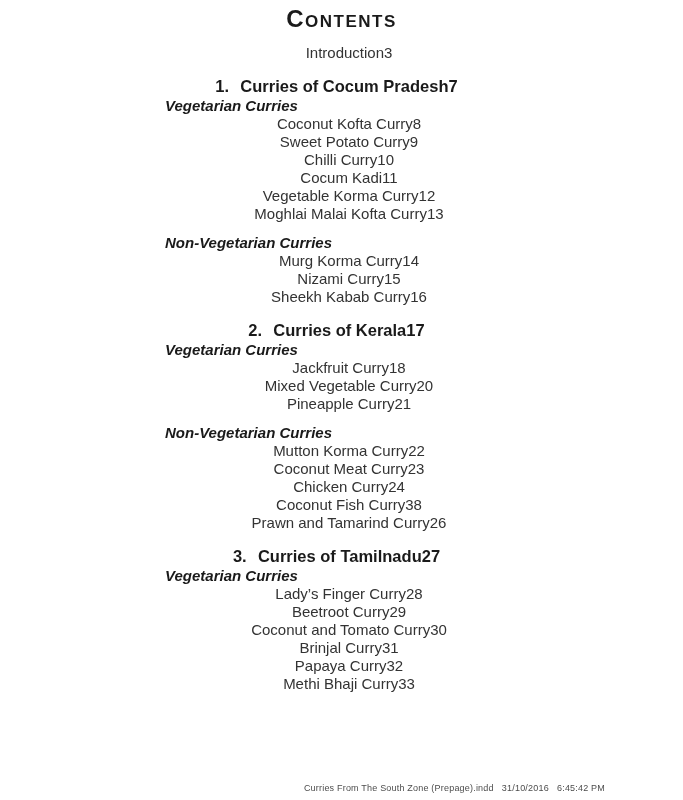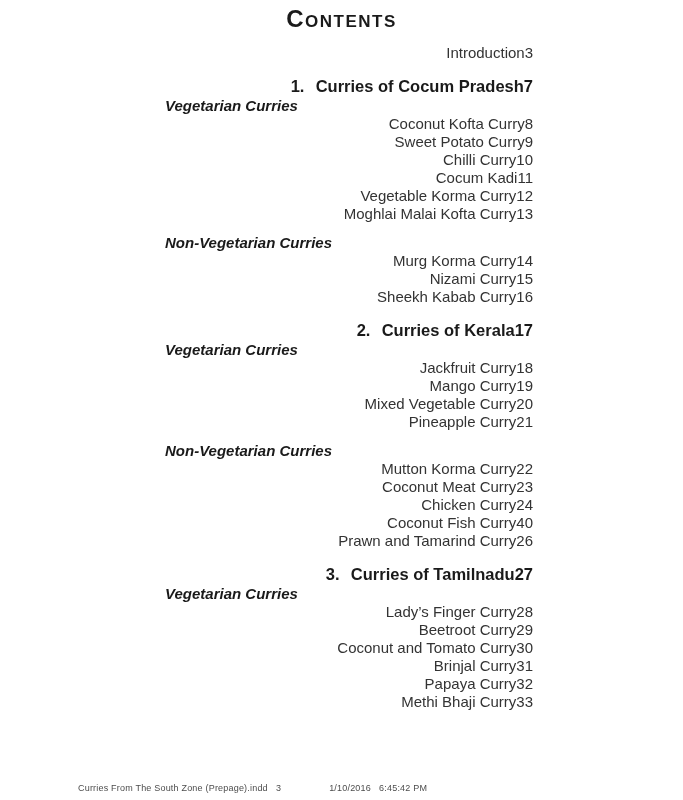--- a/index.html
+++ b/index.html
@@ -29,21 +29,21 @@
     font-weight:700;
     letter-spacing:1.5px;
     color:var(--heading);
   }
   .toc{
     margin:8px 150px 0 140px; 
     font-size:15px;
   }
   .row{
     display:flex;
-    justify-content:flex-end;
+    justify-content:center;
     align-items:baseline;
     line-height:18px;
   }
   .indent{padding-left:25px;}
   .intro-row{margin-bottom:0;}
   section.toc-section{margin-top:14px;}
   .section-head{
     font-weight:700;
     font-size:16.5px;
     line-height:20px;
@@ -57,29 +57,28 @@
     font-style:italic;
     line-height:18px;
     color:var(--heading);
     padding-left:25px;
   }
   .group:not(:first-child){margin-top:11px;}
   .pagenum{white-space:nowrap;}
   .pagenum.bold{font-weight:700;}
   .print-footer{
     position:absolute;
-    left:78px;right:46px;top:781px;
+    left:78px;right:78px;top:781px;
     display:flex;
-    justify-content:flex-start;
+    justify-content:flex-end;
     font-size:9px;
     line-height:11px;
     color:var(--footer);
     white-space:pre;
     letter-spacing:0.2px;
-    gap:48px;
   }
 </style>
 </head>
 <body>
 
 <div class="page">
 
   <h1 class="title">Contents</h1>
 
   <div class="toc">
@@ -166,24 +165,20 @@
     </div>
     <div class="groups">
   <div class="group">
     <div class="group-head">Vegetarian Curries</div>
     <div class="items">
   <div class="row indent item">
     <span class="label">Jackfruit Curry</span>
     <span class="pagenum">18</span>
   </div>
 
-  <div class="row indent item">
-    <span class="label">Mango Curry</span>
-    <span class="pagenum">19</span>
-  </div>
 
   <div class="row indent item">
     <span class="label">Mixed Vegetable Curry</span>
     <span class="pagenum">20</span>
   </div>
 
   <div class="row indent item">
     <span class="label">Pineapple Curry</span>
     <span class="pagenum">21</span>
   </div>
@@ -203,21 +198,21 @@
     <span class="pagenum">23</span>
   </div>
 
   <div class="row indent item">
     <span class="label">Chicken Curry</span>
     <span class="pagenum">24</span>
   </div>
 
   <div class="row indent item">
     <span class="label">Coconut Fish Curry</span>
-    <span class="pagenum">40</span>
+    <span class="pagenum">38</span>
   </div>
 
   <div class="row indent item">
     <span class="label">Prawn and Tamarind Curry</span>
     <span class="pagenum">26</span>
   </div>
 </div>
   </div>
 </div>
   </section>

